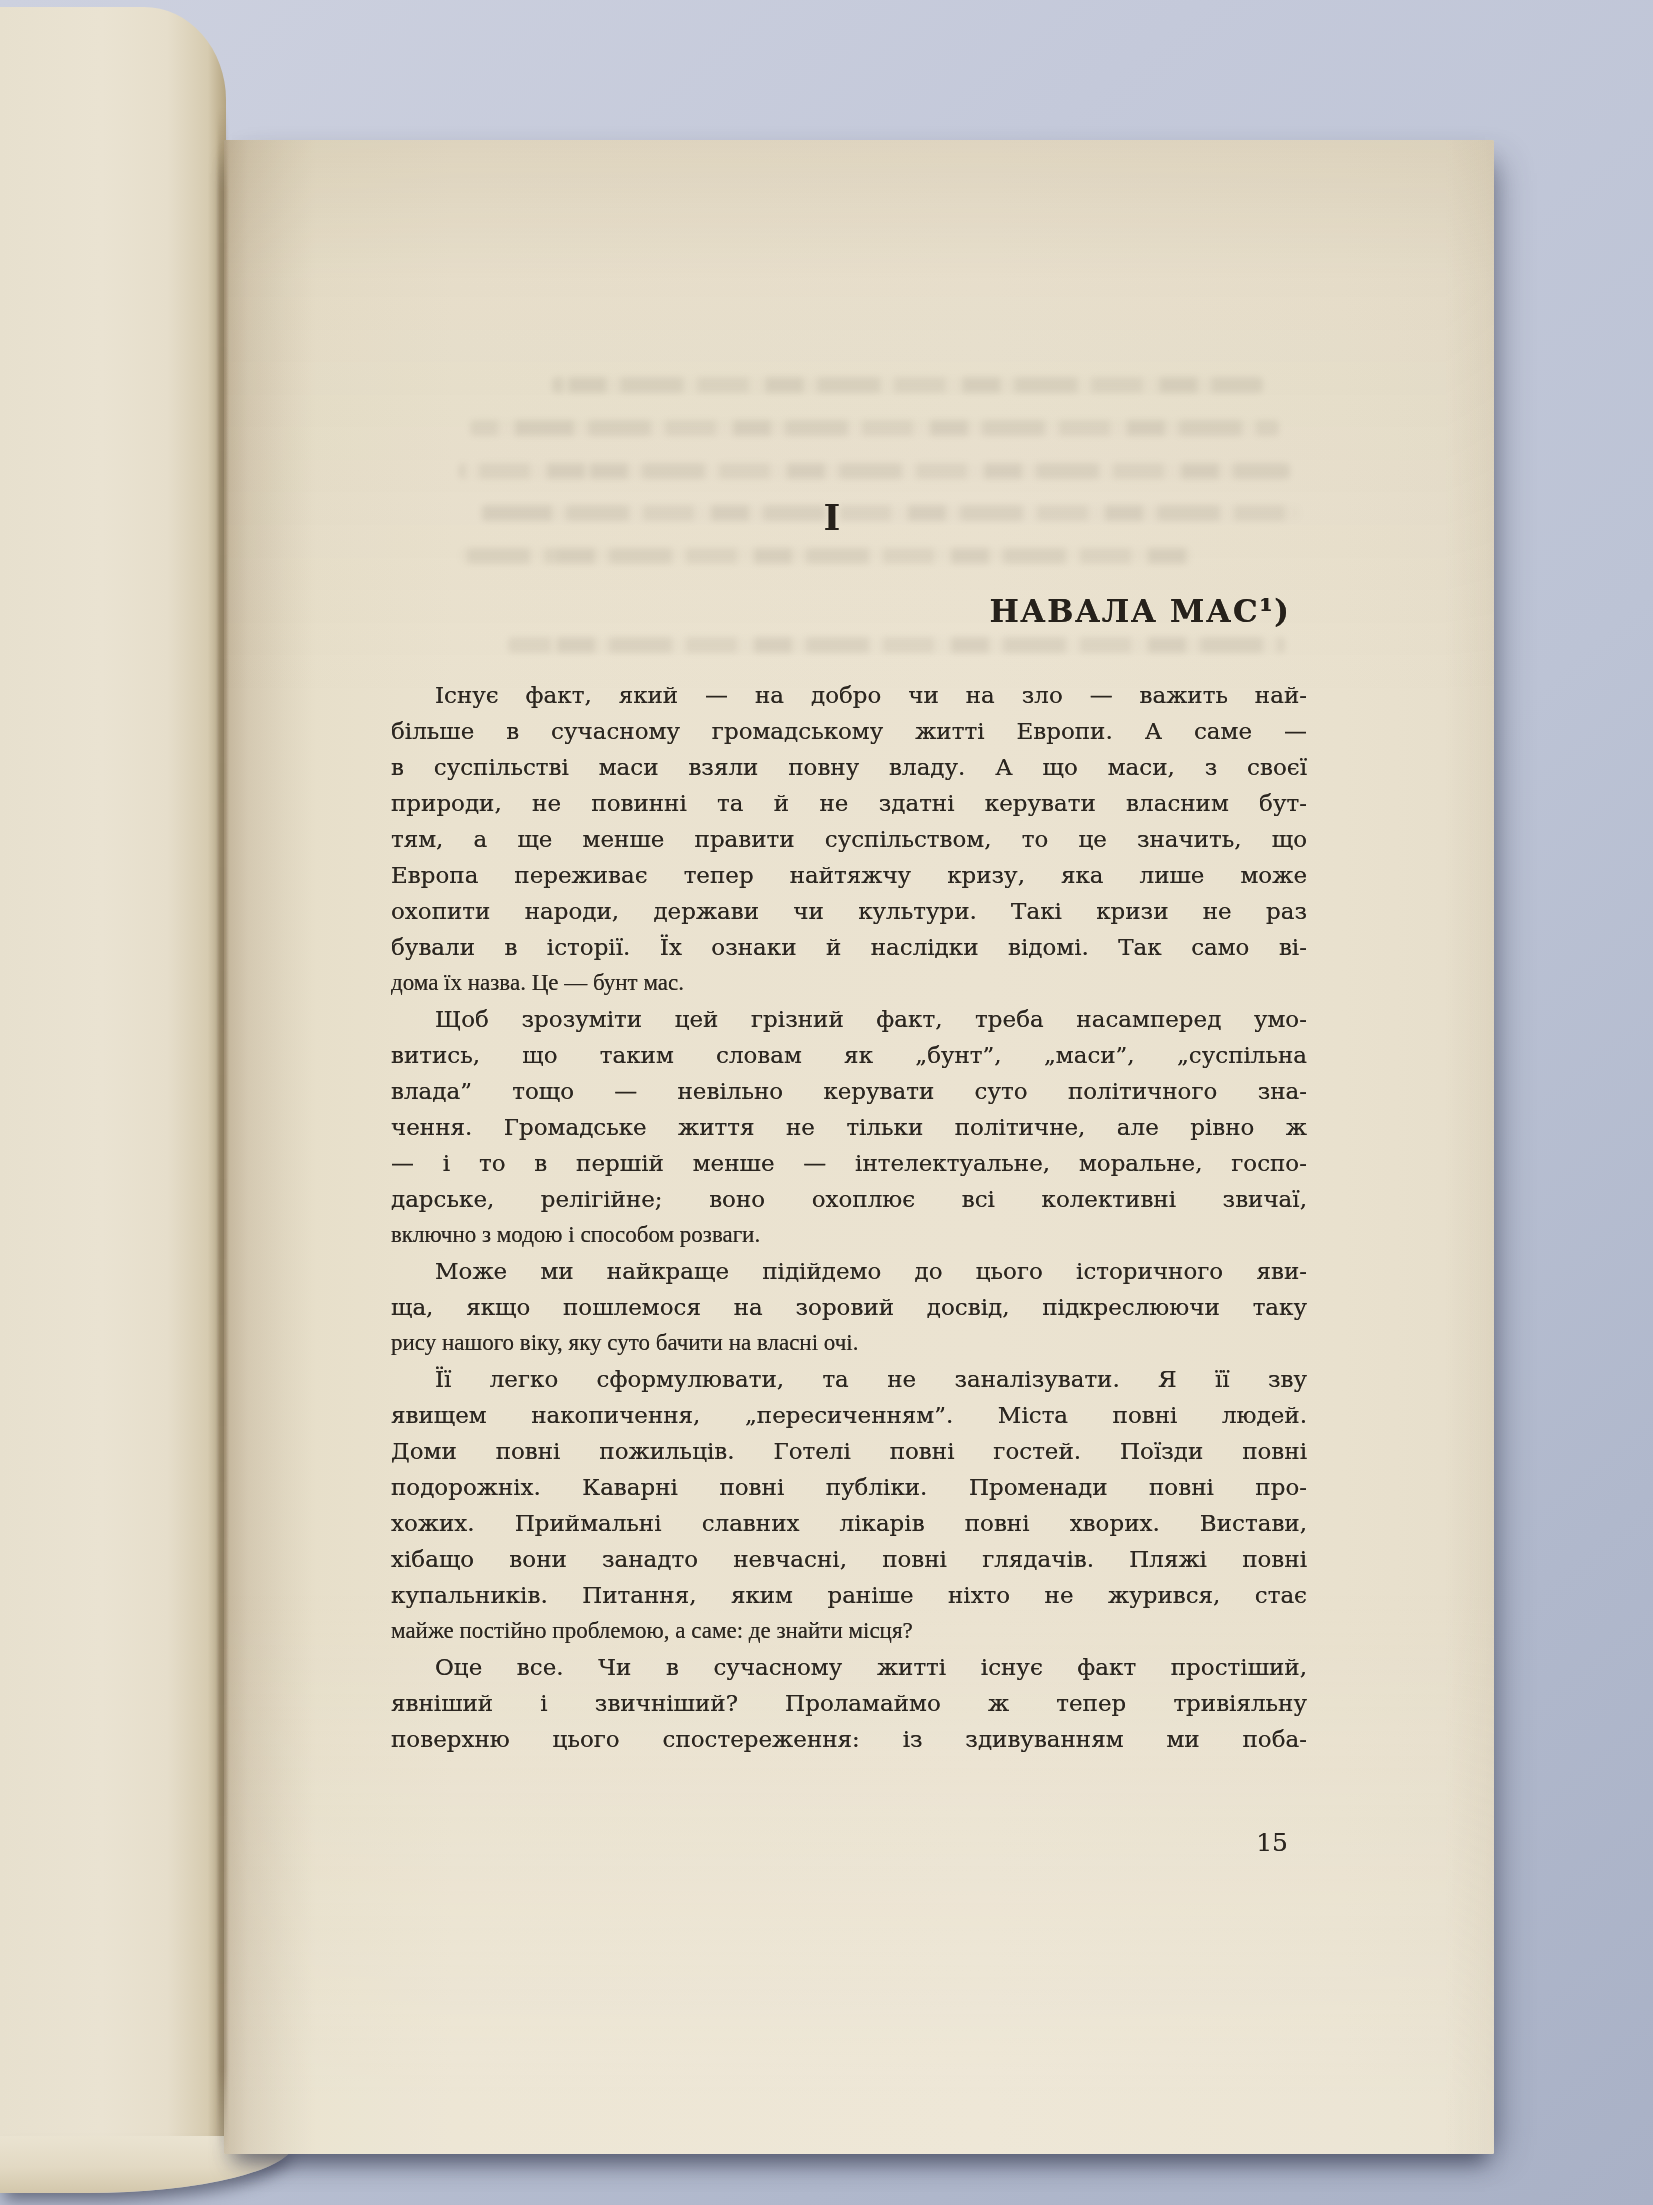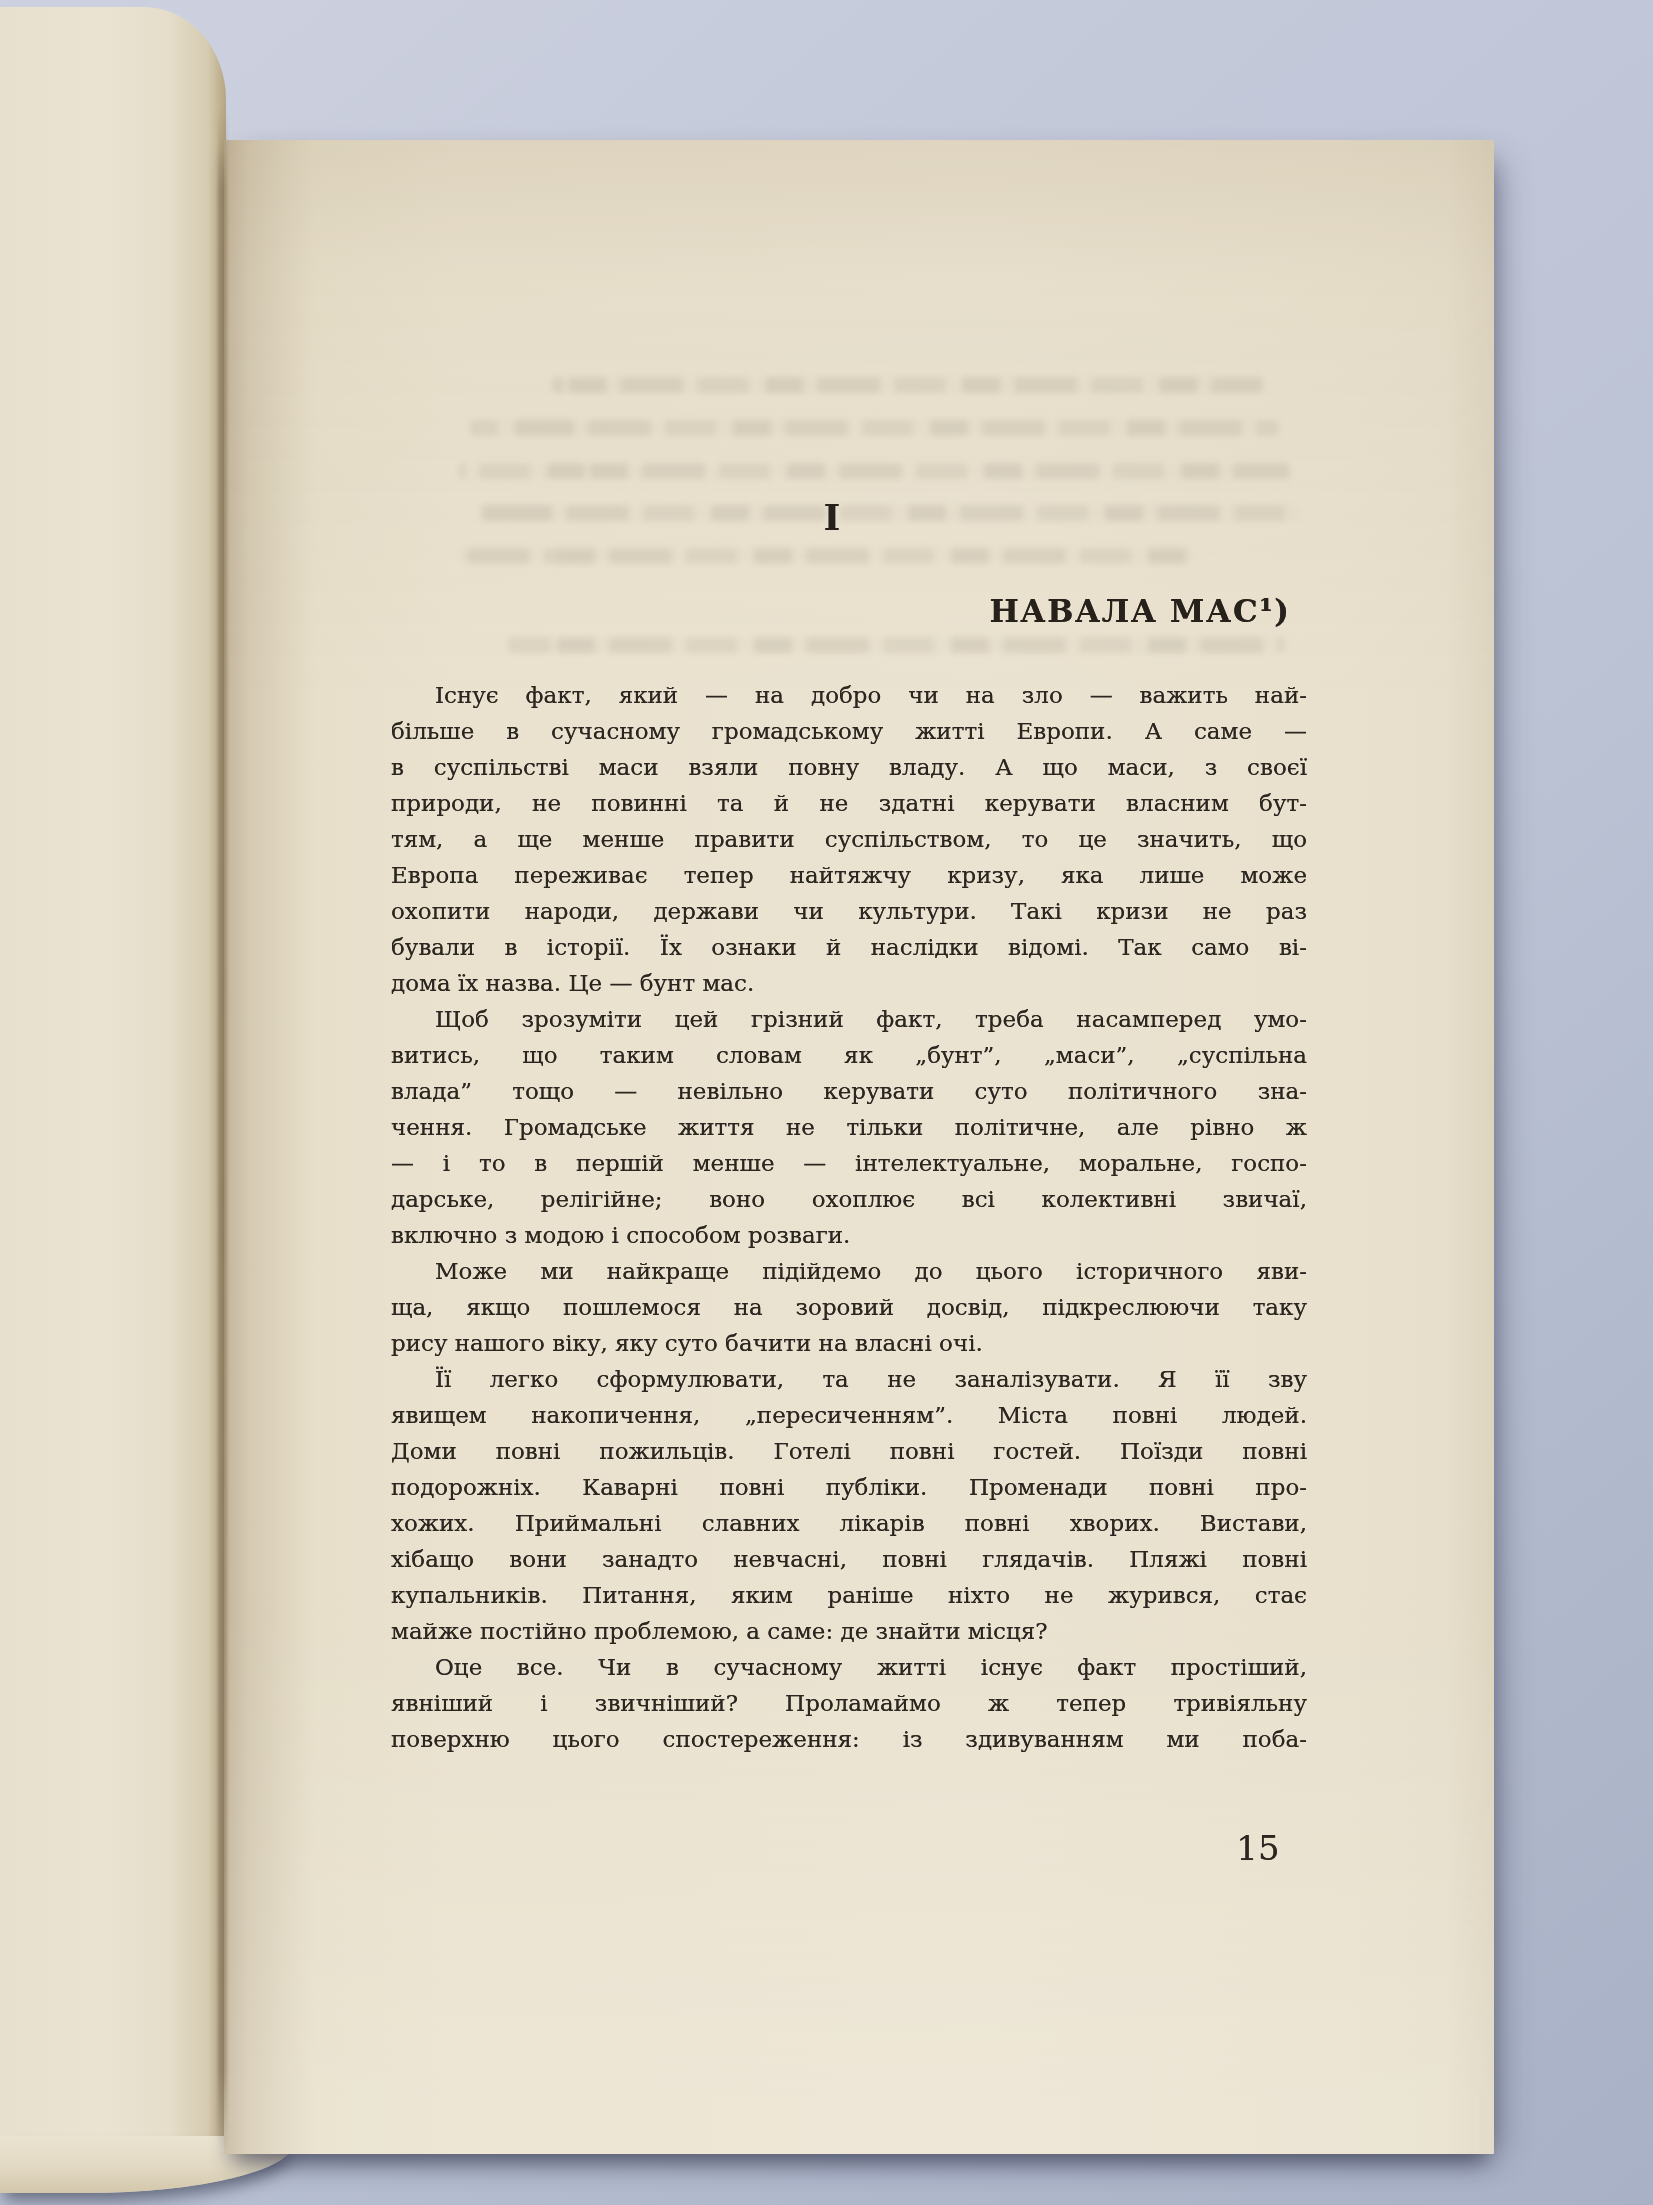--- a/index.html
+++ b/index.html
@@ -85,24 +85,24 @@
   .textcol{
     position:absolute;left:167px;top:537px;width:916px;z-index:4;
   }
   .bodyline{
     font-size:23px;line-height:36px;color:#2b2620;
     text-align:justify;text-align-last:justify;
     text-shadow:0 0 0.5px rgba(40,35,28,0.75);
     white-space:normal;
   }
   .bodyline.indent{text-indent:44px;}
-  .bodyline.last{text-align-last:left;}
+  .bodyline.last{text-align-last:left;font-family:Liberation Serif, serif;}
   .pagenum{
     position:absolute;left:1004px;top:1688px;width:60px;
-    text-align:center;font-size:34px;color:#2b2620;z-index:4;
+    text-align:right;font-size:25px;color:#2b2620;z-index:4;
     text-shadow:0 0 0.5px rgba(40,35,28,0.75);
   }
 </style>
 </head>
 <body>
 
 <div id="canvas">
   <div class="left-stack"></div>
   <div class="curl"></div>
 

